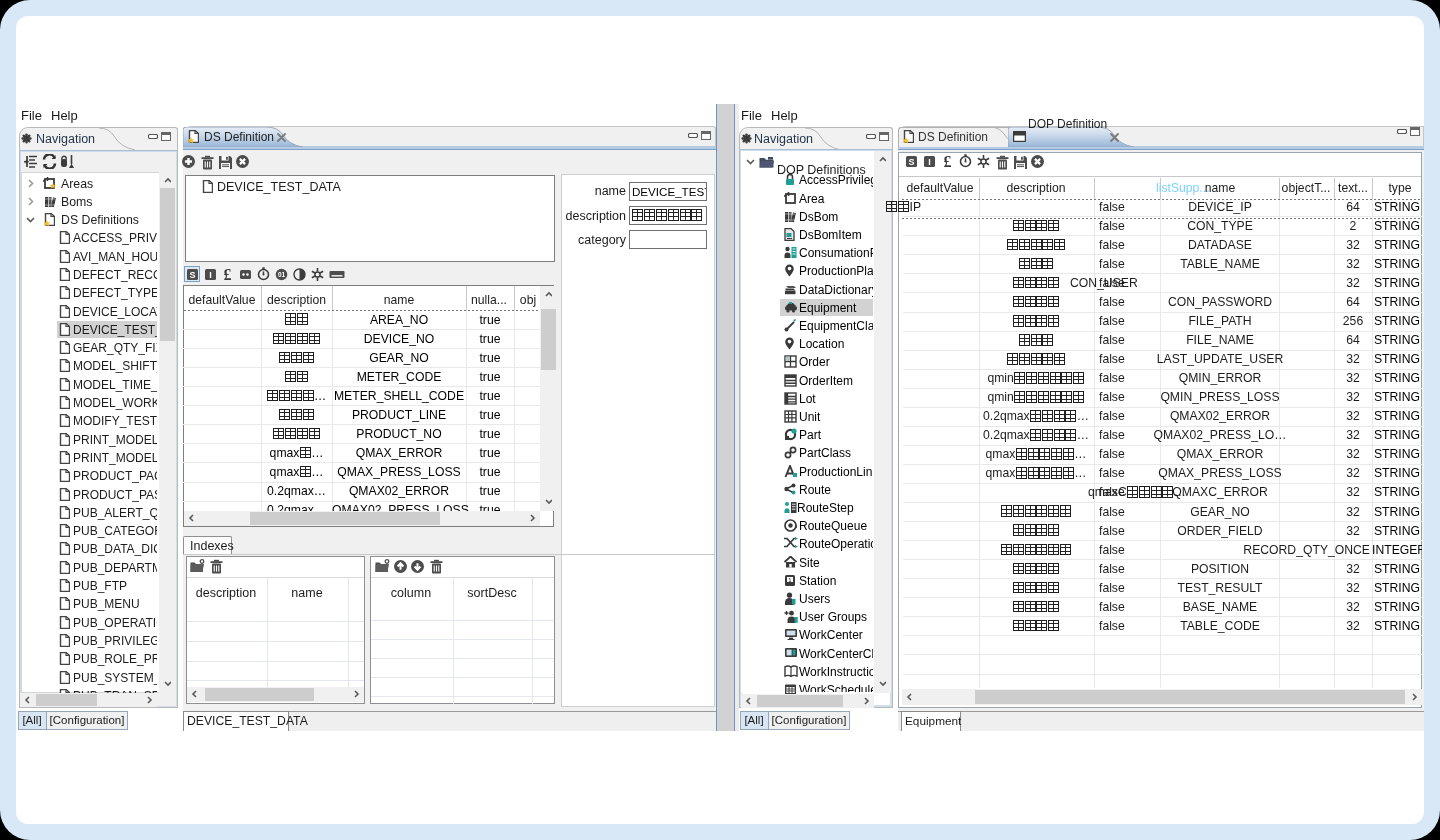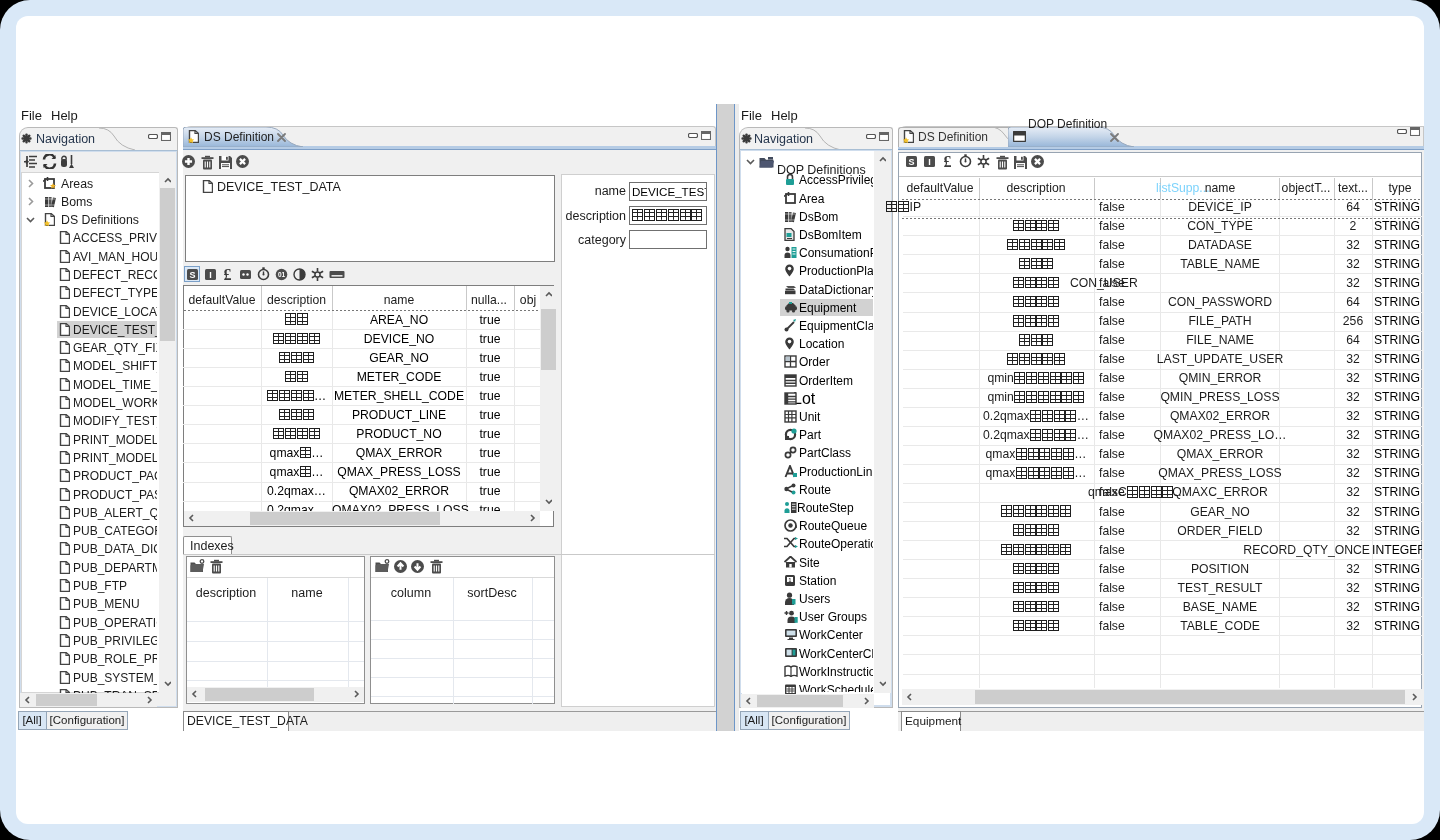--- a/index.html
+++ b/index.html
@@ -528,21 +528,21 @@
 <div style="position:absolute;left:58px;top:56.7px;font-size:12px;line-height:16px;white-space:nowrap">DsBom</div>
 <div style="position:absolute;left:58px;top:74.9px;font-size:12px;line-height:16px;white-space:nowrap">DsBomItem</div>
 <div style="position:absolute;left:58px;top:93.1px;font-size:12px;line-height:16px;white-space:nowrap">ConsumationP</div>
 <div style="position:absolute;left:58px;top:111.3px;font-size:12px;line-height:16px;white-space:nowrap">ProductionPlan</div>
 <div style="position:absolute;left:58px;top:129.5px;font-size:12px;line-height:16px;white-space:nowrap">DataDictionary</div>
 <div style="position:absolute;left:58px;top:147.7px;font-size:12px;line-height:16px;white-space:nowrap">Equipment</div>
 <div style="position:absolute;left:58px;top:165.9px;font-size:12px;line-height:16px;white-space:nowrap">EquipmentClas</div>
 <div style="position:absolute;left:58px;top:184.1px;font-size:12px;line-height:16px;white-space:nowrap">Location</div>
 <div style="position:absolute;left:58px;top:202.3px;font-size:12px;line-height:16px;white-space:nowrap">Order</div>
 <div style="position:absolute;left:58px;top:220.5px;font-size:12px;line-height:16px;white-space:nowrap">OrderItem</div>
-<div style="position:absolute;left:52px;top:238.7px;font-size:16px;line-height:16px;white-space:nowrap">Lot</div>
+<div style="position:absolute;left:58px;top:238.7px;font-size:12px;line-height:16px;white-space:nowrap">Lot</div>
 <div style="position:absolute;left:58px;top:256.9px;font-size:12px;line-height:16px;white-space:nowrap">Unit</div>
 <div style="position:absolute;left:58px;top:275.1px;font-size:12px;line-height:16px;white-space:nowrap">Part</div>
 <div style="position:absolute;left:58px;top:293.3px;font-size:12px;line-height:16px;white-space:nowrap">PartClass</div>
 <div style="position:absolute;left:58px;top:311.5px;font-size:12px;line-height:16px;white-space:nowrap">ProductionLine</div>
 <div style="position:absolute;left:58px;top:329.7px;font-size:12px;line-height:16px;white-space:nowrap">Route</div>
 <div style="position:absolute;left:56px;top:347.9px;font-size:12px;line-height:16px;white-space:nowrap">RouteStep</div>
 <div style="position:absolute;left:58px;top:366.1px;font-size:12px;line-height:16px;white-space:nowrap">RouteQueue</div>
 <div style="position:absolute;left:58px;top:384.3px;font-size:12px;line-height:16px;white-space:nowrap">RouteOperation</div>
 <div style="position:absolute;left:58px;top:402.5px;font-size:12px;line-height:16px;white-space:nowrap">Site</div>
 <div style="position:absolute;left:58px;top:420.7px;font-size:12px;line-height:16px;white-space:nowrap">Station</div>

